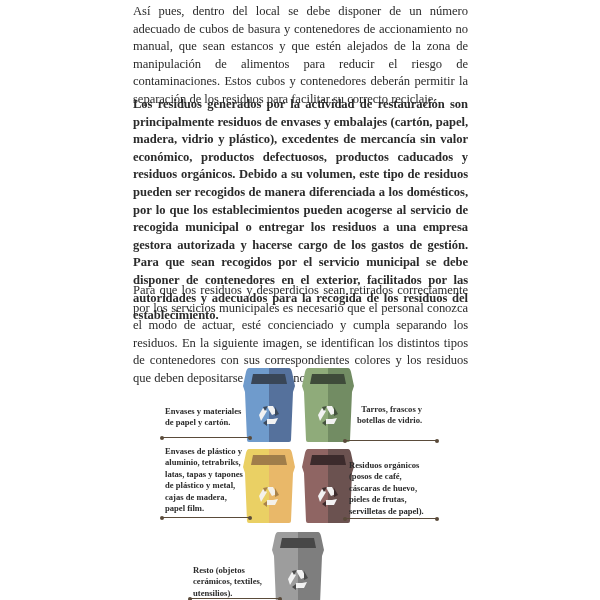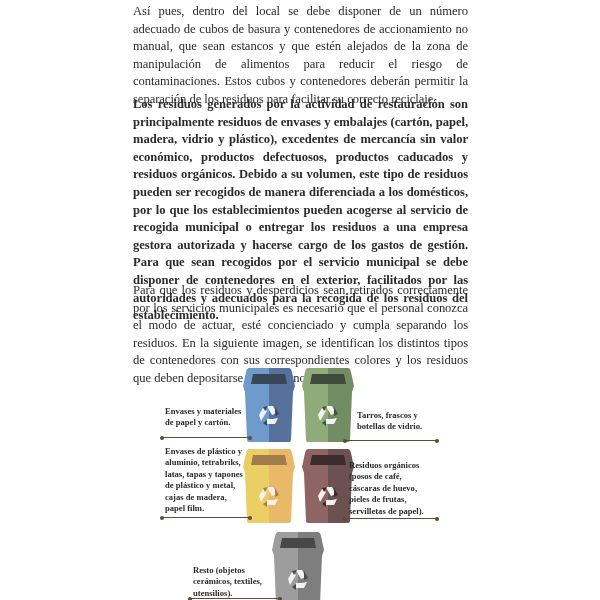--- a/index.html
+++ b/index.html
@@ -68,21 +68,21 @@
         <g transform="translate(26,48)">
        <path d="M-2 -10 L4 -10 L8 -3 L3 -1 L0 -6 Z" fill="#f2f2f2"></path>
        <path d="M6 -9 L10 -2 L6 0 Z" fill="#44523e"></path>
        <path d="M9 2 L6 8 L-2 8 L-2 3 L4 3 Z" fill="#f2f2f2"></path>
        <path d="M-2 10 L-6 7 L-2 4 Z" fill="#44523e"></path>
        <path d="M-8 5 L-10 -1 L-6 -8 L-2 -5 L-5 0 Z" fill="#f2f2f2"></path>
        <path d="M-6 -9 L-1 -10 L-4 -5 Z" fill="#44523e"></path>
      </g>
       </svg>
     </div>
-  <div class="label" style="left:357px; top:50px;">Tarros, frascos y
+  <div class="label" style="left:357px; top:44px;text-align:right;">Tarros, frascos y
 botellas de vidrio.</div>
   <div class="line" style="left:345px; top:80px; width:92px;"></div>
   <div class="dot" style="left:343px; top:79px;"></div>
   <div class="dot" style="left:435px; top:79px;"></div>
 
   <div class="bin" style="left:243px; top:89px;">
       <svg width="52" height="74" viewBox="0 0 52 74">
         <path d="M6 0 H26 V74 H6 Q4 74 4 72 L2 24 L0 18 L3 4 Q4 0 6 0 Z" fill="#ead064"></path>
         <path d="M26 0 H46 Q48 0 49 4 L52 18 L50 24 L48 72 Q48 74 46 74 H26 Z" fill="#e9b869"></path>
         <path d="M10 6 H42 L44 16 H8 Z" fill="#a07d4a"></path>

